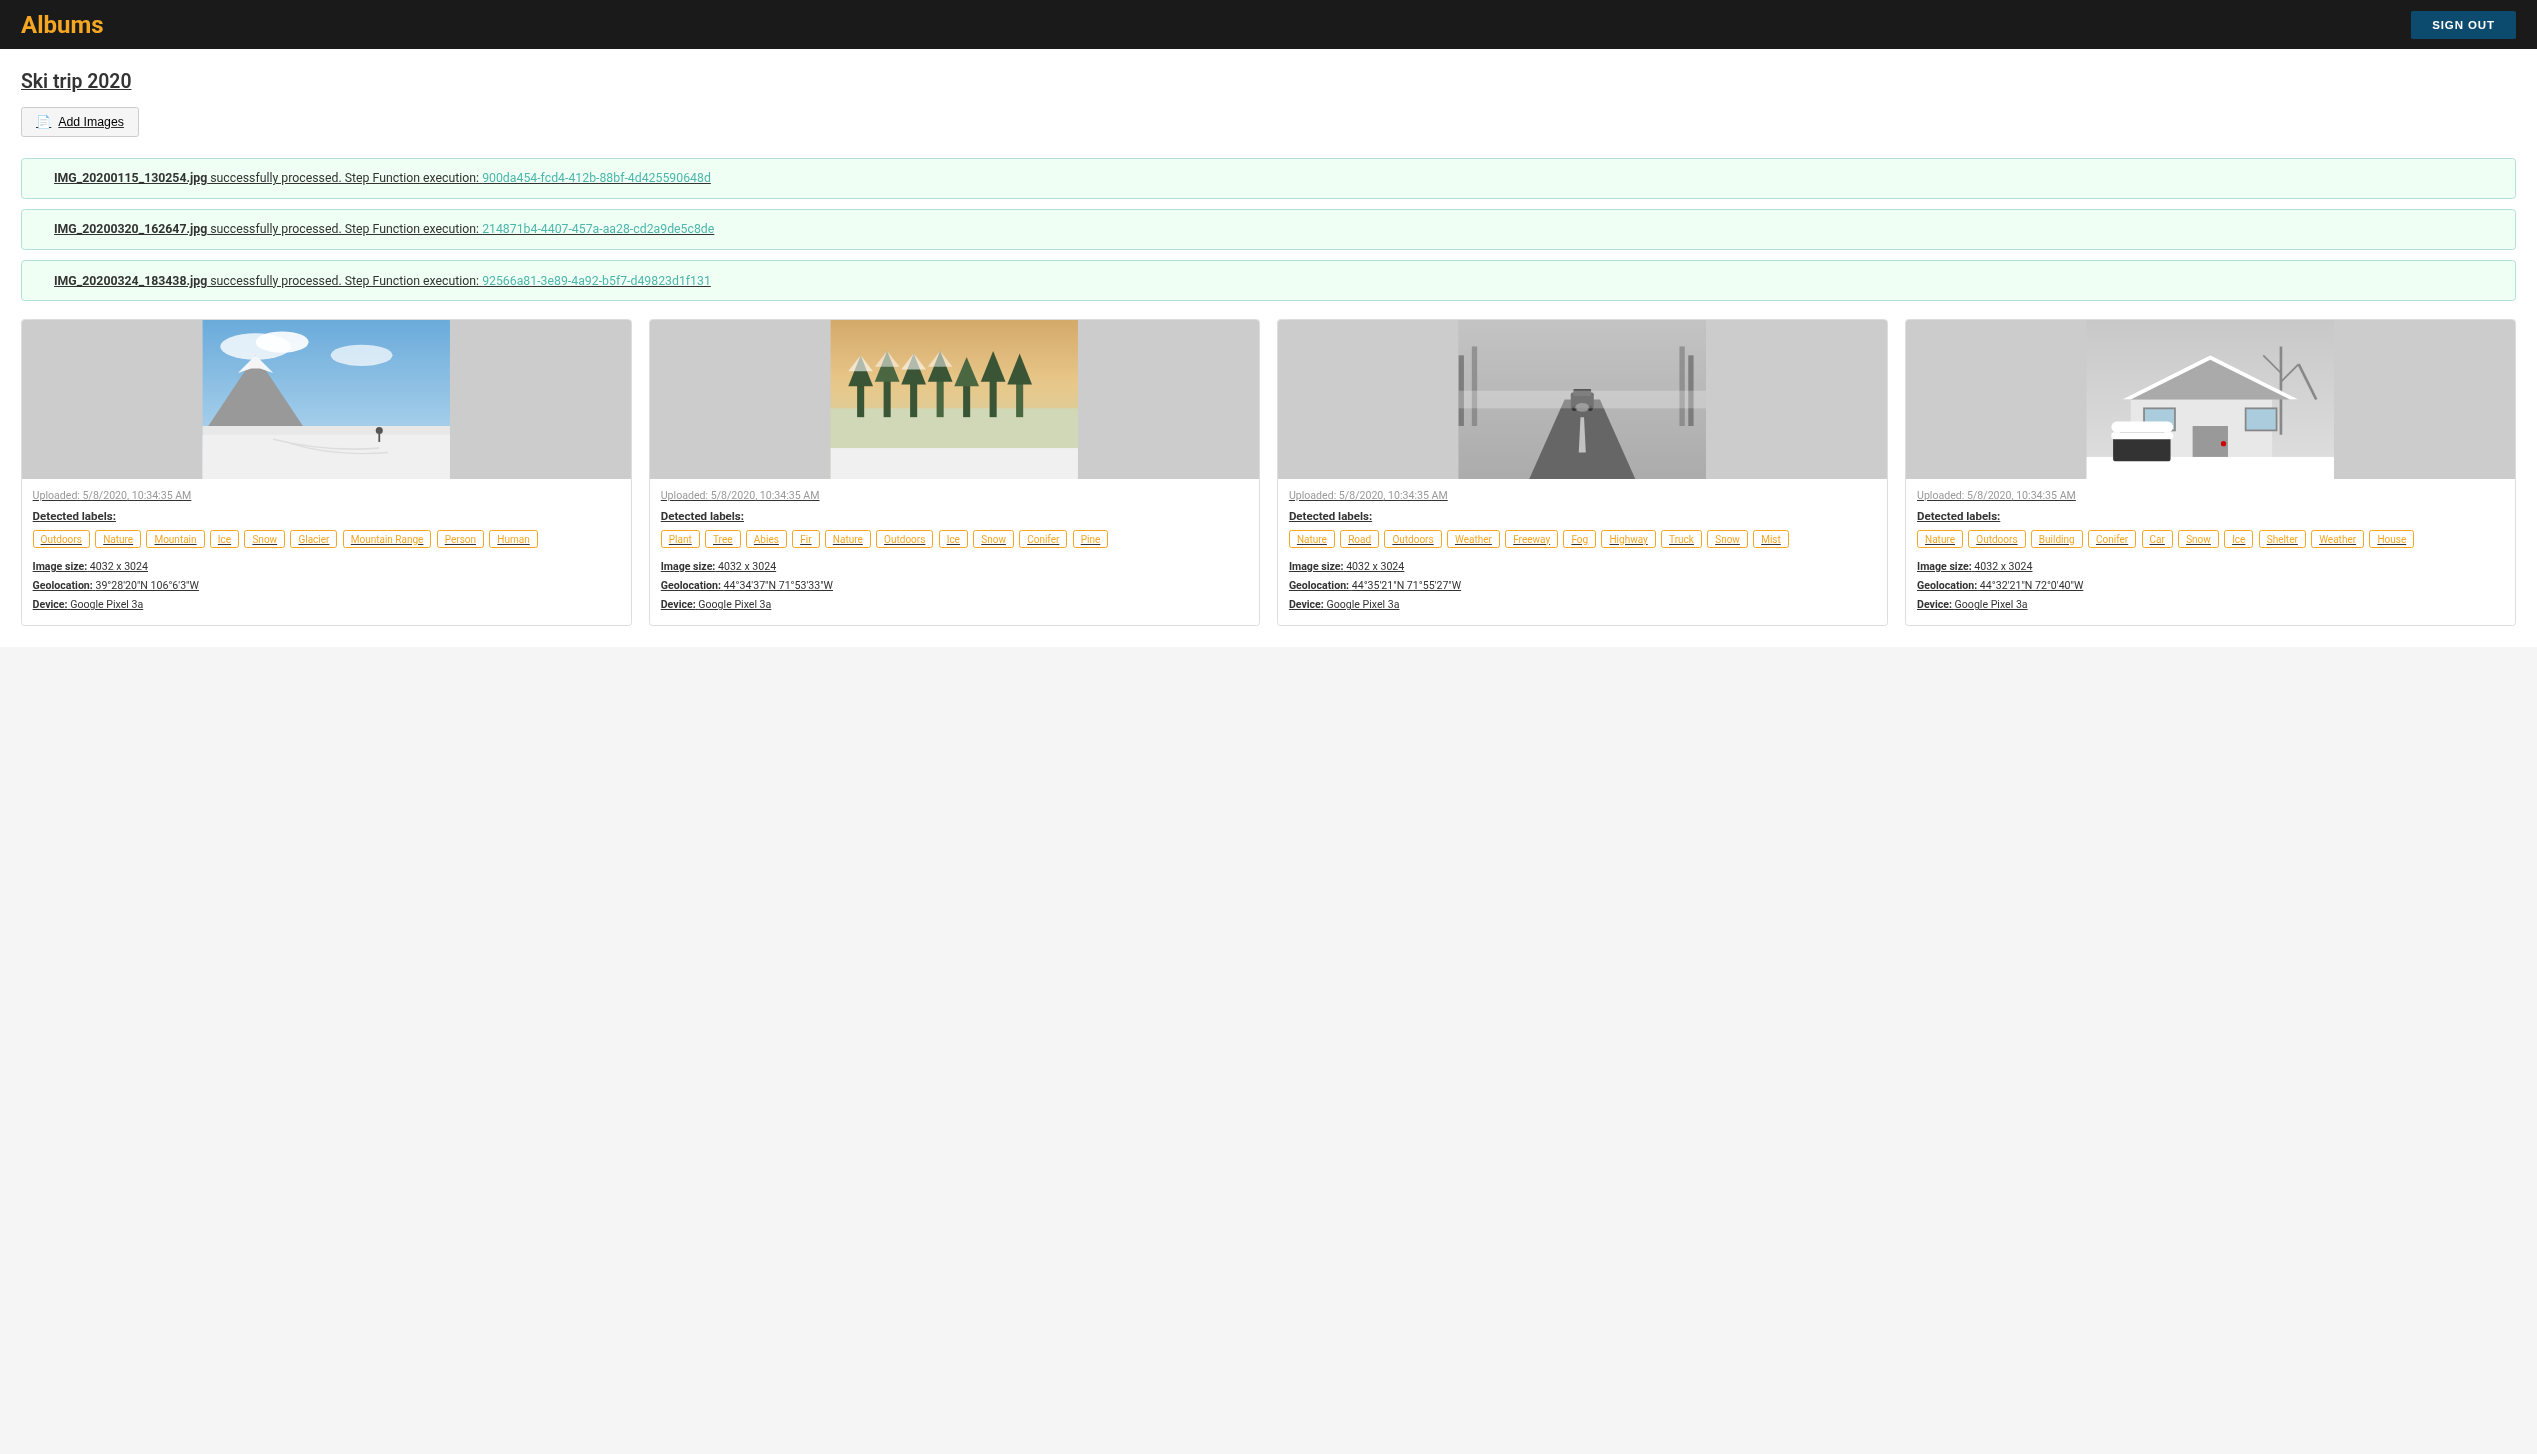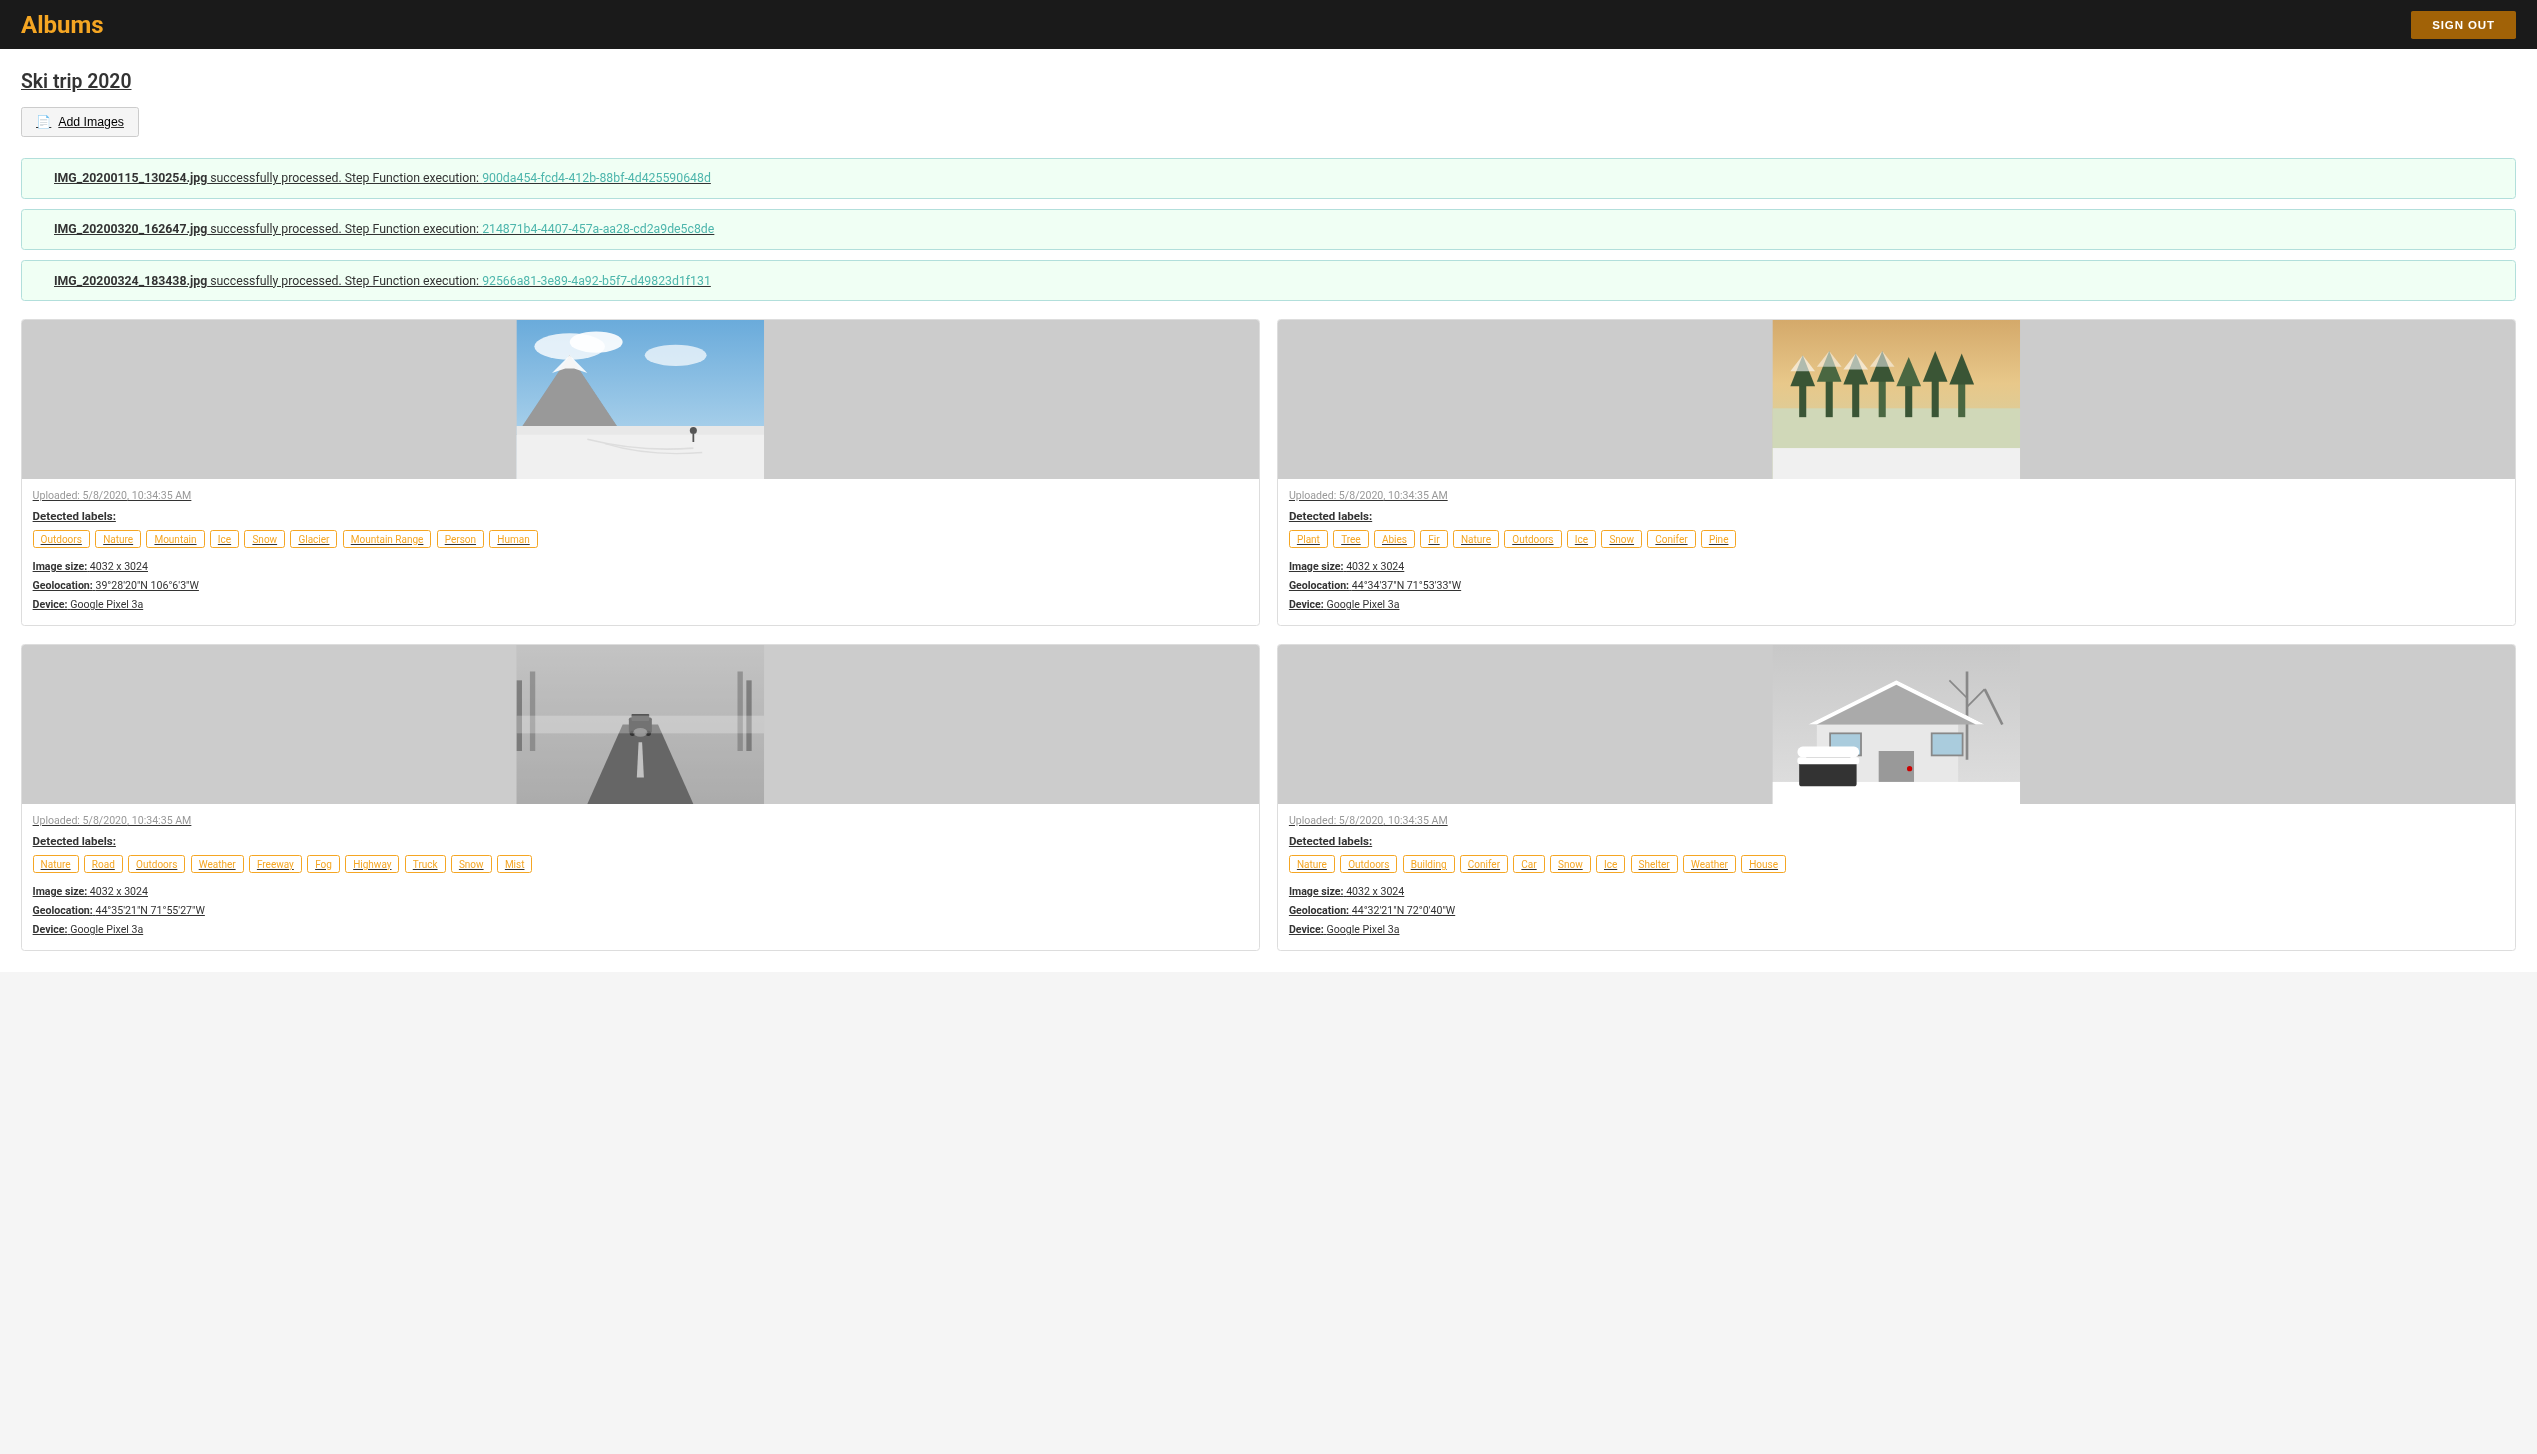--- a/index.html
+++ b/index.html
@@ -13,21 +13,21 @@
       justify-content: space-between;
       padding: 0 21px;
       height: 49px;
     }
     .header-title {
       color: #f5a623;
       font-size: 24px;
       font-weight: 700;
     }
     .sign-out-btn {
-      background: #a16207;
+      background: #0c4a6e;
       color: #fff;
       border: none;
       padding: 8px 21px;
       font-size: 11.5px;
       font-weight: 700;
       letter-spacing: 0.9px;
       cursor: pointer;
       border-radius: 1.8px;
     }
 
@@ -58,21 +58,21 @@
       margin-bottom: 10.6px;
       font-size: 12.3px;
     }
     .notification .filename { font-weight: 700; margin-left: 18px; }
     .notification .status-text { color: #333; }
     .notification .exec-link { color: #4db6ac; text-decoration: none; }
 
     
     .image-grid {
       display: grid;
-      grid-template-columns: repeat(2, 1fr);
+      grid-template-columns: repeat(4, 1fr);
       gap: 17.6px;
       margin-top: 17.6px;
       border-radius: 11px;
     }
 
     .image-card {
       background: #fff;
       border: 0.9px solid #ddd;
       border-radius: 3.5px;
       padding: 0;

